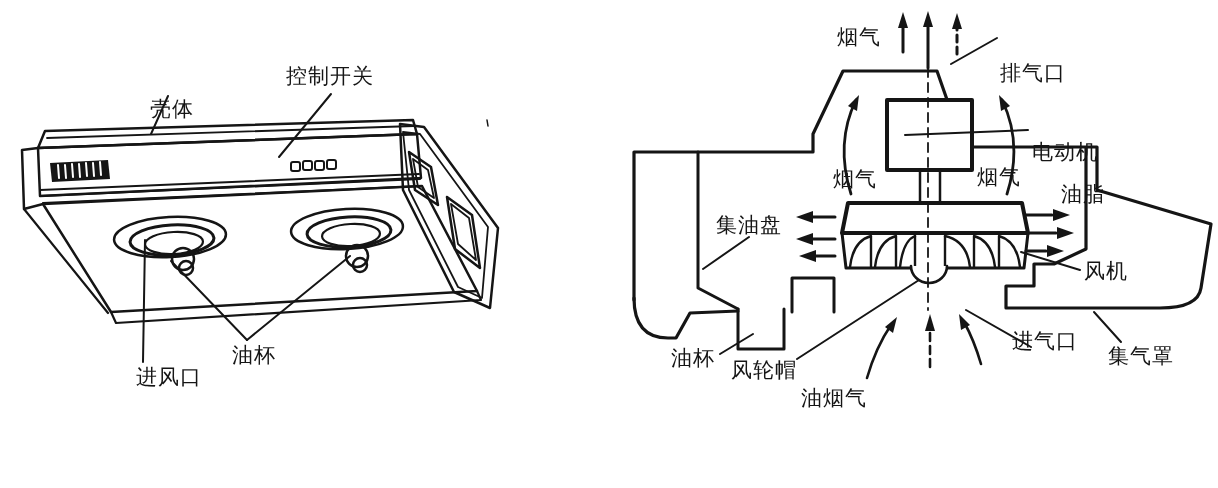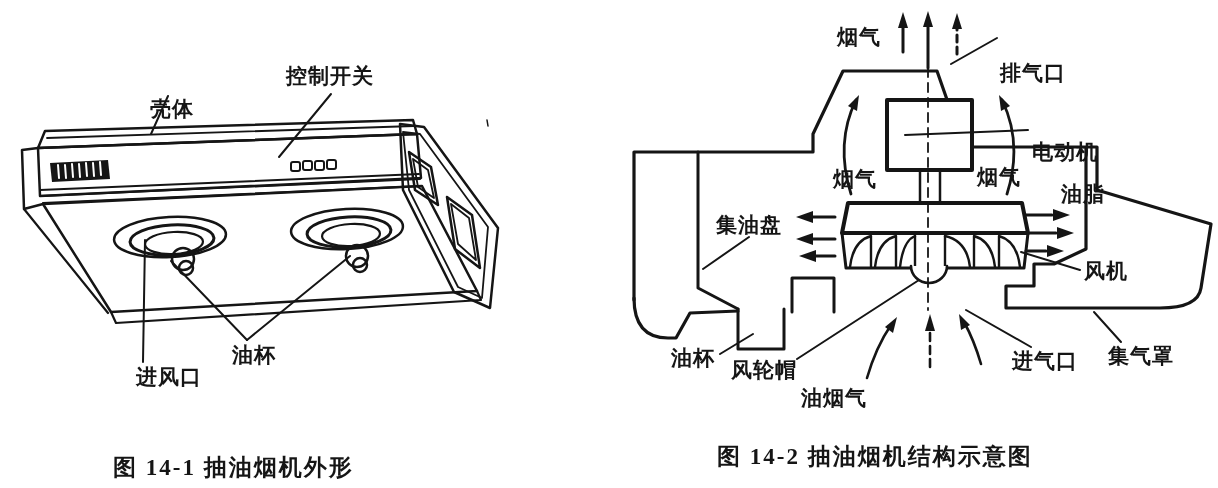--- a/index.html
+++ b/index.html
@@ -1,19 +1,19 @@
 <!DOCTYPE html>
 <html><head>
 <meta charset="utf-8">
 <style>
   html,body{margin:0;padding:0;background:#ffffff;}
   #canvas{position:relative;width:1218px;height:488px;background:#ffffff;overflow:hidden;
           font-family:"Liberation Serif","DejaVu Serif",serif;}
   #lineart{position:absolute;left:0;top:0;}
-  .lbl{position:absolute;font-weight:bold;font-size:21px;line-height:1.1;color:#151515;
+  .lbl{position:absolute;font-weight:normal;font-size:21px;line-height:1.1;color:#151515;
        letter-spacing:1px;white-space:nowrap;}
   .cap{position:absolute;font-weight:bold;font-size:23px;color:#151515;
        letter-spacing:2px;white-space:nowrap;}
   svg path,svg line,svg ellipse,svg rect,svg circle{vector-effect:none;}
 </style>
 </head>
 <body>
 
 <div id="canvas">
 
@@ -171,30 +171,28 @@
         <path d="M 1031,347 L 966,310"></path>
         <path d="M 1121,342 L 1094,312"></path>
       </g>
     </g>
   </svg>
 
   <div class="lbl" style="left:150px;top:66px;margin-top:32px;">壳体</div>
   <div class="lbl" style="left:286px;top:65px;">控制开关</div>
   <div class="lbl" style="left:136px;top:366px;">进风口</div>
   <div class="lbl" style="left:232px;top:344px;">油杯</div>
-  <div class="cap" style="left:113px;top:452px;">图 14-1  抽油烟机外形</div>
 
   <div class="lbl" style="left:837px;top:26px;">烟气</div>
   <div class="lbl" style="left:1000px;top:18px;margin-top:44px;">排气口</div>
   <div class="lbl" style="left:1032px;top:117px;margin-top:24px;">电动机</div>
   <div class="lbl" style="left:833px;top:168px;">烟气</div>
   <div class="lbl" style="left:977px;top:166px;">烟气</div>
   <div class="lbl" style="left:1061px;top:183px;">油脂</div>
   <div class="lbl" style="left:716px;top:206px;margin-top:8px;">集油盘</div>
   <div class="lbl" style="left:1084px;top:260px;">风机</div>
   <div class="lbl" style="left:671px;top:347px;">油杯</div>
   <div class="lbl" style="left:731px;top:359px;">风轮帽</div>
   <div class="lbl" style="left:801px;top:387px;text-align:right;">油烟气</div>
-  <div class="lbl" style="left:1012px;top:350px;">进气口</div>
+  <div class="lbl" style="left:1012px;top:330px;">进气口</div>
   <div class="lbl" style="left:1108px;top:345px;">集气罩</div>
-  <div class="cap" style="left:717px;top:441px;">图 14-2  抽油烟机结构示意图</div>
 
 </div>
 
 </body></html>

